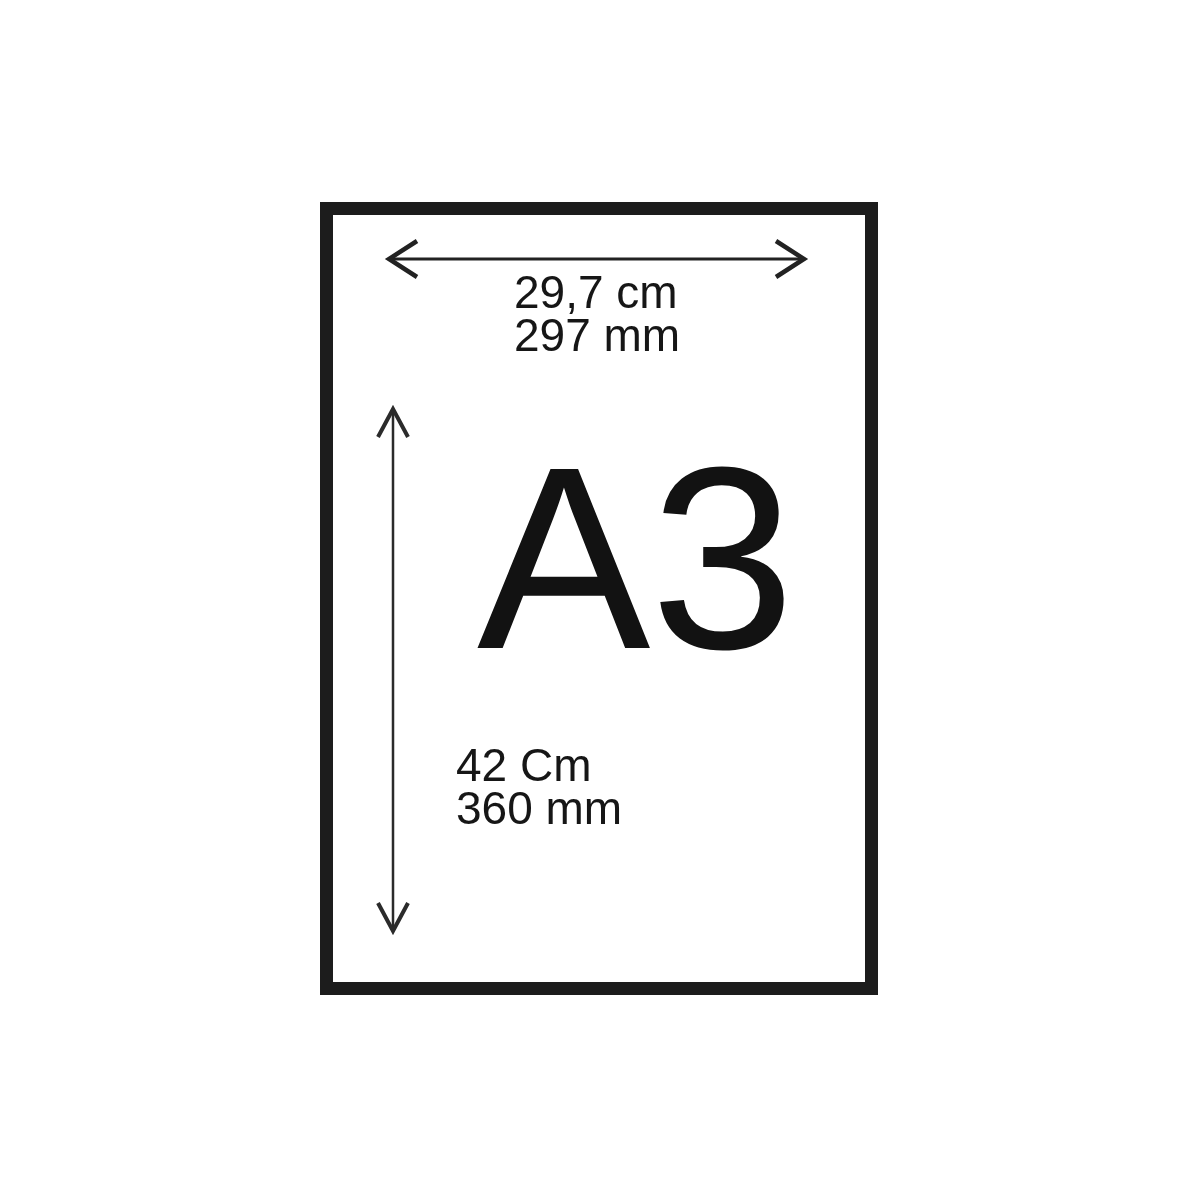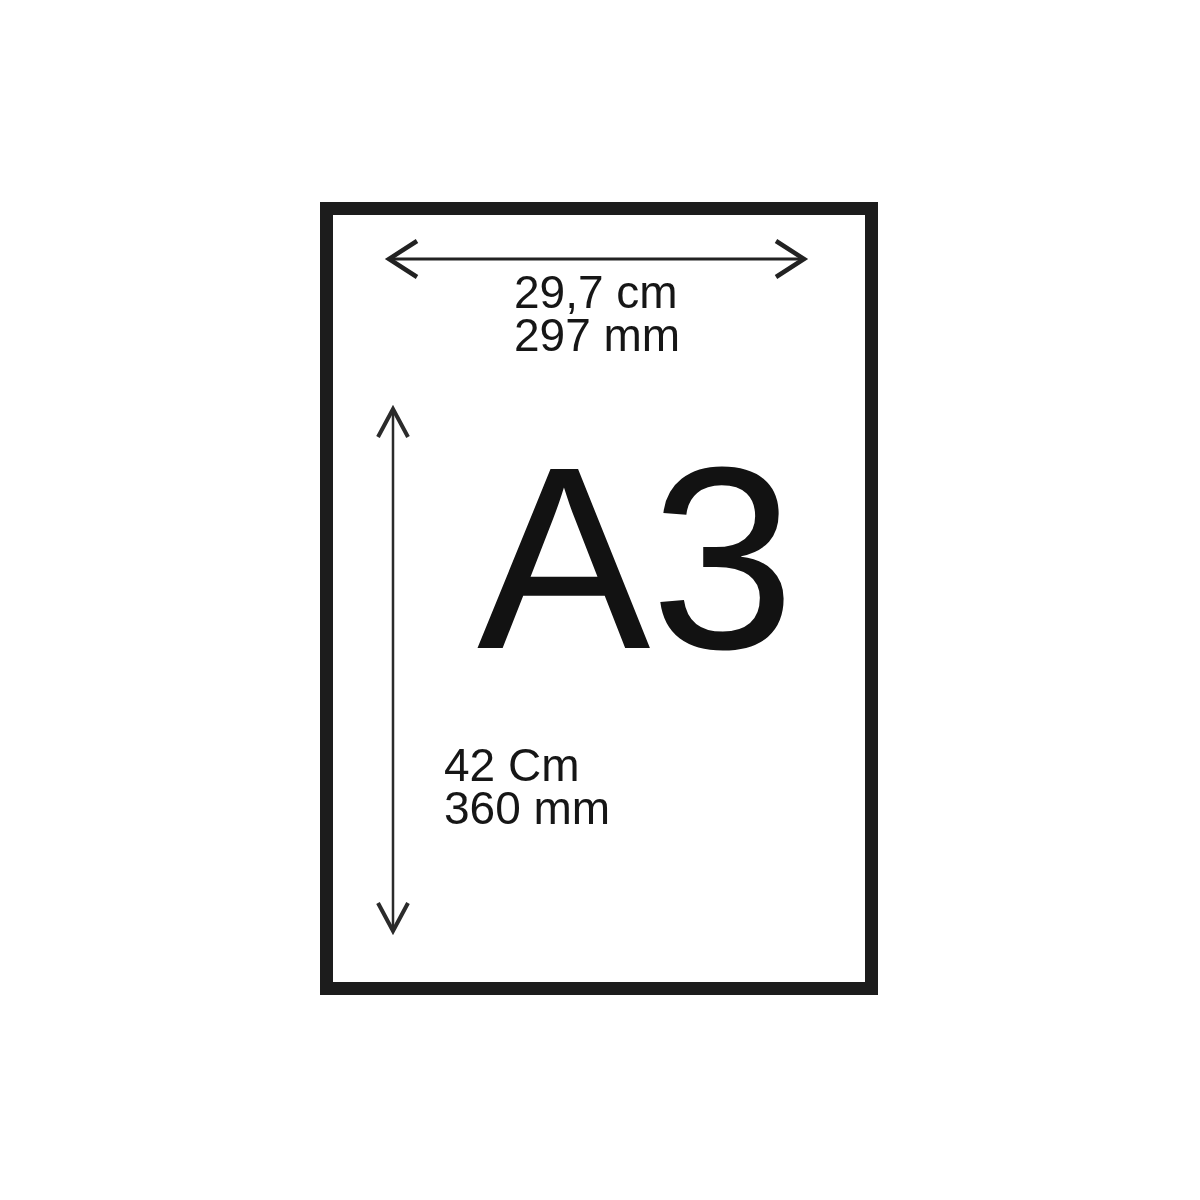--- a/index.html
+++ b/index.html
@@ -40,21 +40,21 @@
     font-weight: 400;
     color: #161616;
     white-space: nowrap;
     letter-spacing: 0px;
   }
   .dim-label-width {
     left: 514px;
     top: 271px;
   }
   .dim-label-height {
-    left: 444px;
+    left: 456px;
     top: 744px;
   }
   .dim-line {
     display: block;
   }
   .size-title {
     position: absolute;
     left: 464px;
     top: 428px;
     font-size: 260px;

